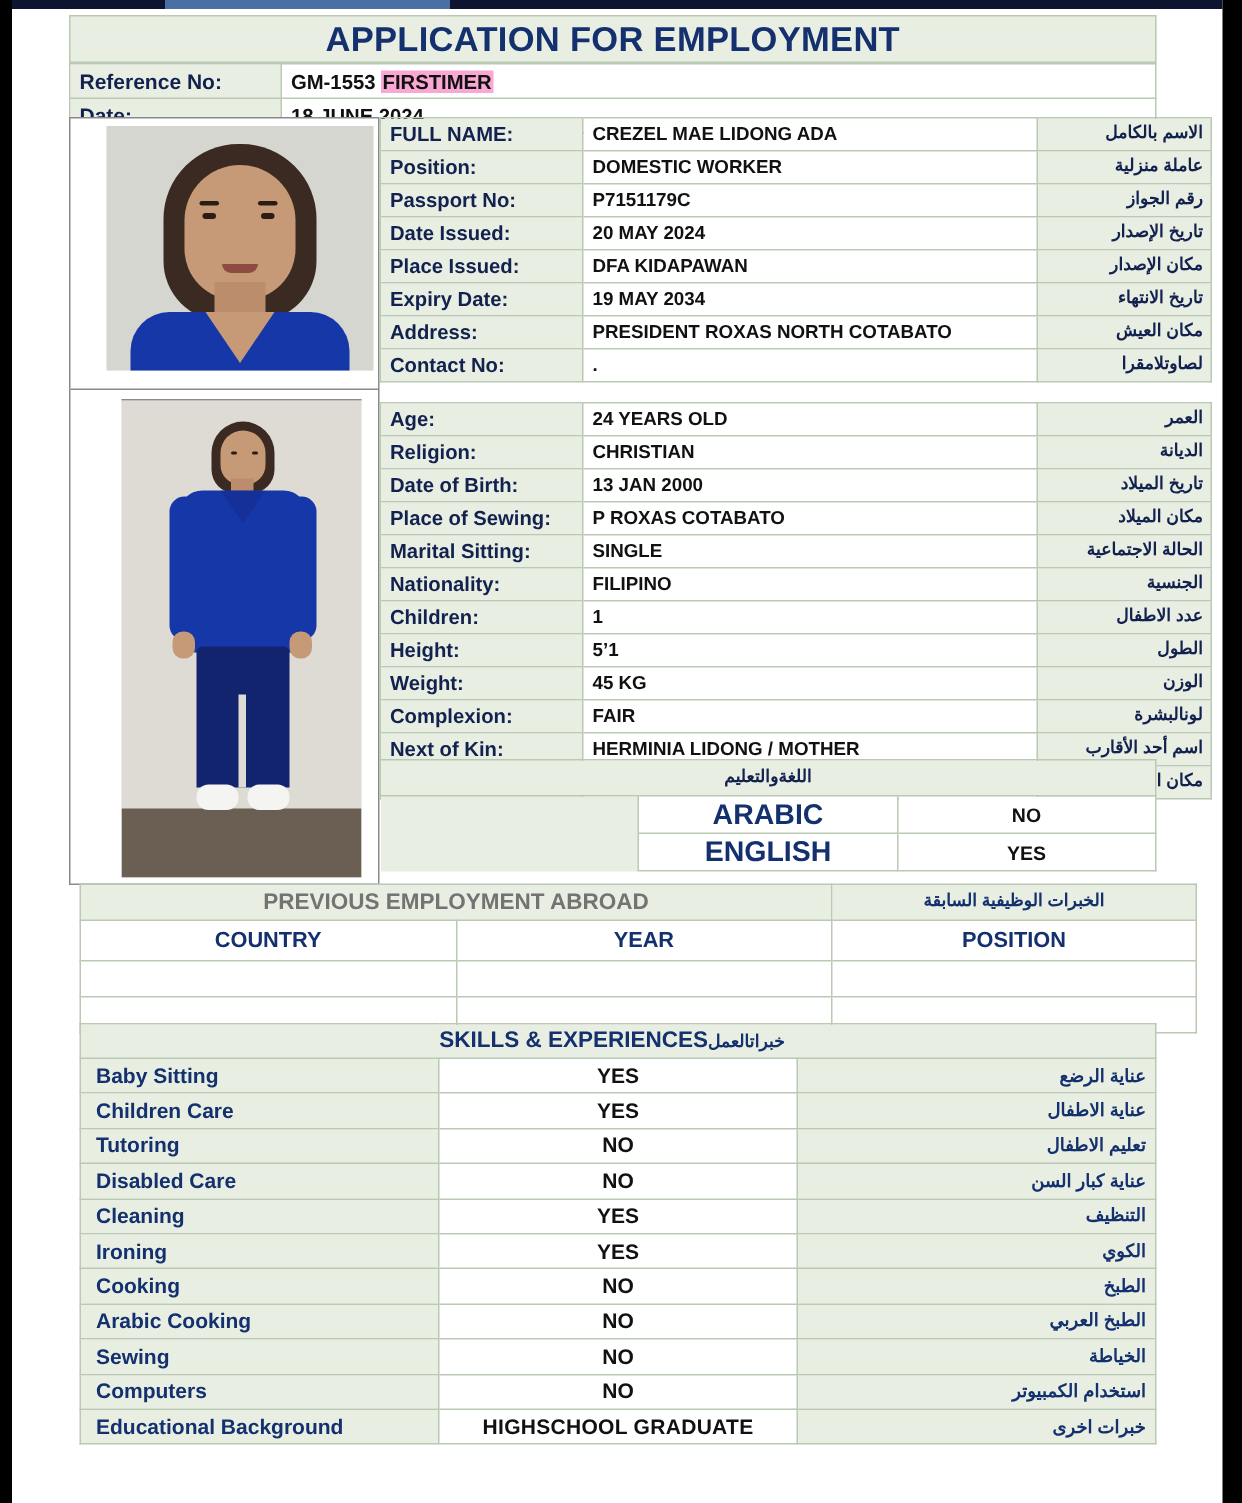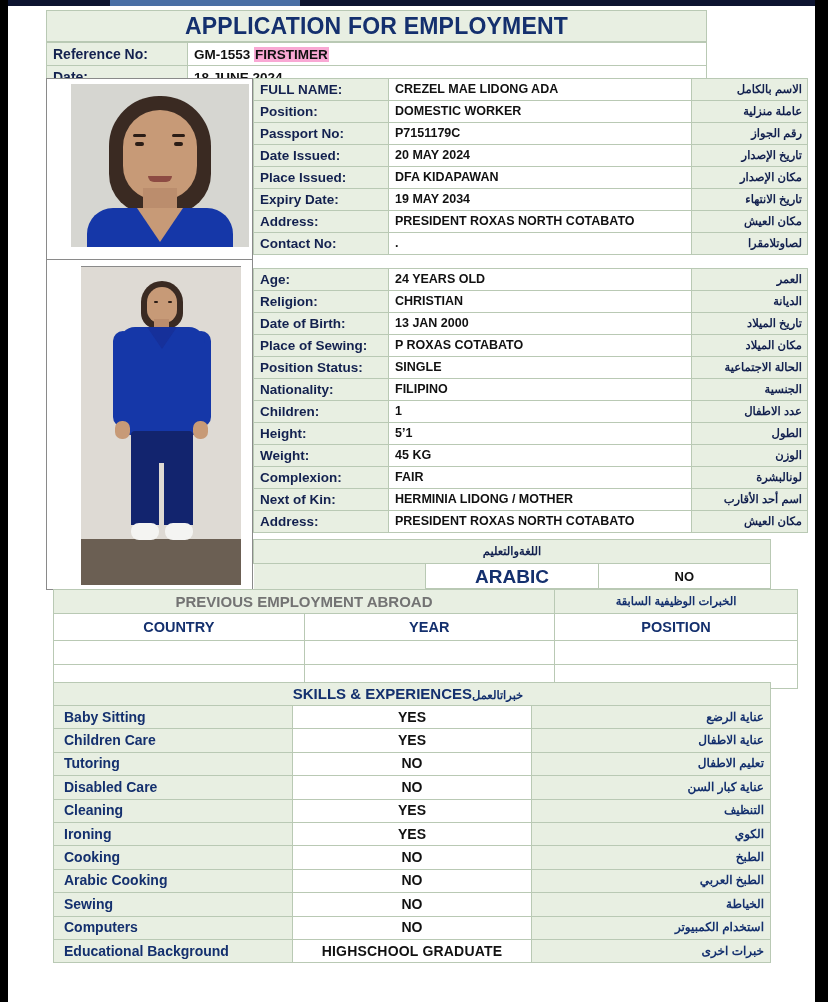--- a/index.html
+++ b/index.html
@@ -66,21 +66,21 @@
     color: #13214f;
     font-weight: bold;
     padding-right: 5px;
   }
 
   
   .hdr-wrap {
     position: absolute;
     left: 38px;
     top: 4px;
-    width: 661px;
+    width: 725px;
   }
   .title-cell {
     border: 1px solid #b9c9b4;
     background: #e8efe2;
     text-align: center;
     color: #14306e;
     font-size: 23px;
     font-weight: bold;
     letter-spacing: .2px;
     height: 30px;
@@ -189,21 +189,21 @@
   .info1 td.lbl { width: 122px; }
   .info1 td.val { width: 290px; }
   .info1 td.ar  { width: 104px; }
 
   .info2 { position: absolute; left: 245px; top: 262px; width: 518px; }
   .info2 td.lbl { width: 122px; }
   .info2 td.val { width: 290px; }
   .info2 td.ar  { width: 104px; }
 
   
-  .lang { position: absolute; left: 245px; top: 533px; width: 518px; }
+  .lang { position: absolute; left: 245px; top: 500px; width: 518px; }
   .lang td { height: 23px; }
   .lang td.lang-hdr {
     text-align: center; font-size: 11.5px; direction: rtl;
     background:#e8efe2; color:#13214f;
   }
   .lang td.lang-name {
     background:#ffffff; text-align:center; color:#14306e;
     font-size: 19px; font-weight: bold; height: 24px;
   }
   .lang td.lang-val {
@@ -381,21 +381,21 @@
           <td class="lbl">Date of Birth:</td>
           <td class="val">13 JAN 2000</td>
           <td class="ar">تاريخ الميلاد</td>
         </tr>
         <tr>
           <td class="lbl">Place of Sewing:</td>
           <td class="val">P ROXAS COTABATO</td>
           <td class="ar">مكان الميلاد</td>
         </tr>
         <tr>
-          <td class="lbl">Position Status:</td>
+          <td class="lbl">Marital Sitting:</td>
           <td class="val">SINGLE</td>
           <td class="ar">الحالة الاجتماعية</td>
         </tr>
         <tr>
           <td class="lbl">Nationality:</td>
           <td class="val">FILIPINO</td>
           <td class="ar">الجنسية</td>
         </tr>
         <tr>
           <td class="lbl">Children:</td>

